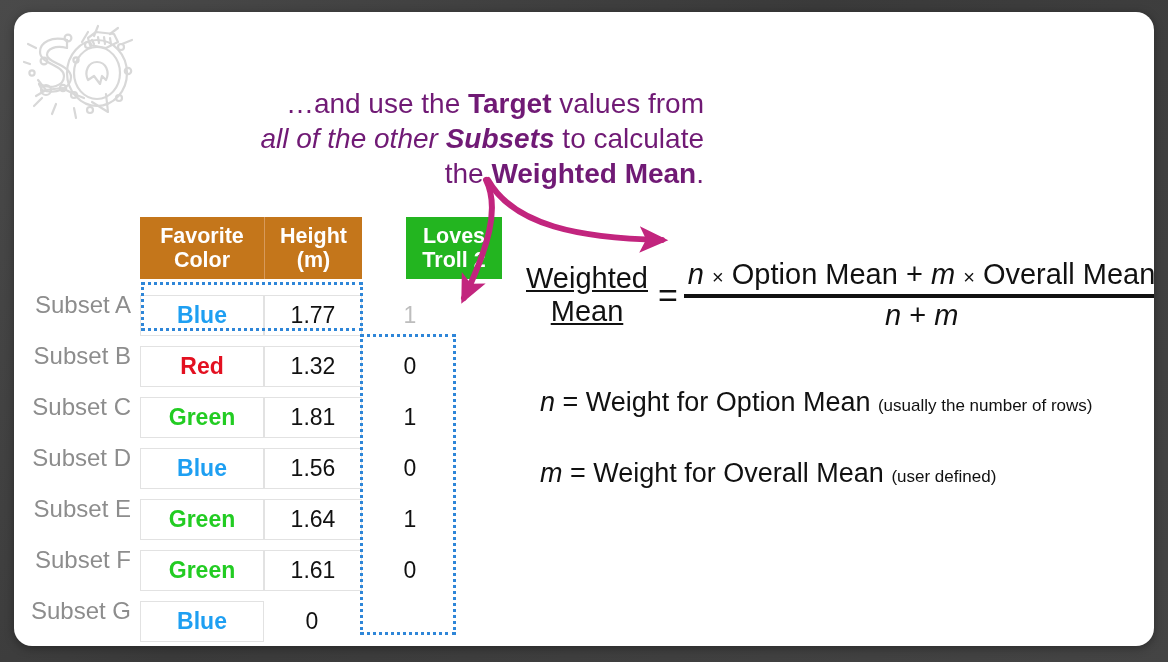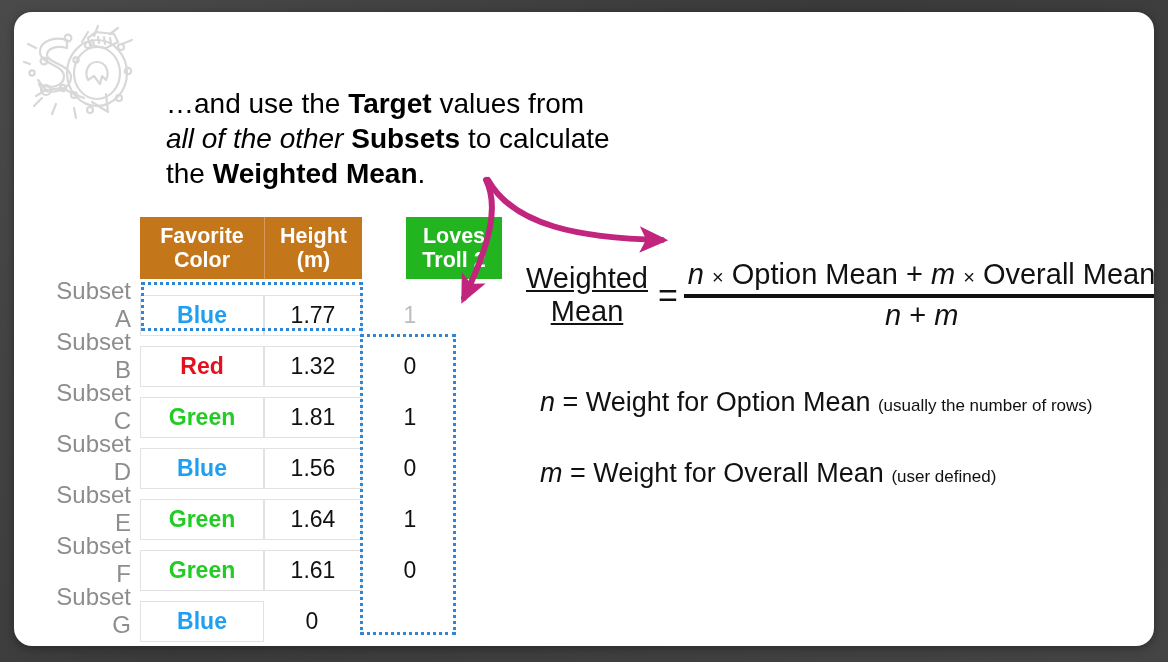--- a/index.html
+++ b/index.html
@@ -25,35 +25,35 @@
     border-radius: 18px;
     box-shadow: 0 2px 10px rgba(0,0,0,.35);
     overflow: hidden;
   }
 
   
   #logo { position: absolute; left: 8px; top: 6px; width: 118px; height: 106px; opacity: .55; }
 
   
   #headline {
-    position: absolute; left: 152px; top: 74px; width: 530px;
-    text-align: left;
-    font-size: 28px; line-height: 35px; color: #000000;
+    position: absolute; left: 160px; top: 74px; width: 530px;
+    text-align: right;
+    font-size: 28px; line-height: 35px; color: #701a75;
   }
   #headline .b  { font-weight: bold; }
   #headline .i  { font-style: italic; }
-  #headline .bi { font-weight: bold; }
+  #headline .bi { font-weight: bold; font-style: italic; }
 
   
   #table-wrap { position: absolute; left: 0px; top: 205px; }
   .trow { display: flex; align-items: stretch; height: 51px; border-radius: 22px; }
   .rowlabel {
     width: 126px; text-align: right; padding-right: 9px;
     font-size: 24px; color: #8d8d8d;
-    display: flex; align-items: center; justify-content: flex-end; padding-left: 24px;
+    display: flex; align-items: center; justify-content: flex-end;
   }
   .cell {
     display: flex; align-items: center; justify-content: center;
     text-align: center; font-size: 23px; color: #111;
     background: #fff;
   }
   .c-color  { width: 124px; }
   .c-height { width: 98px; }
   .c-troll  { width: 96px; }
 

